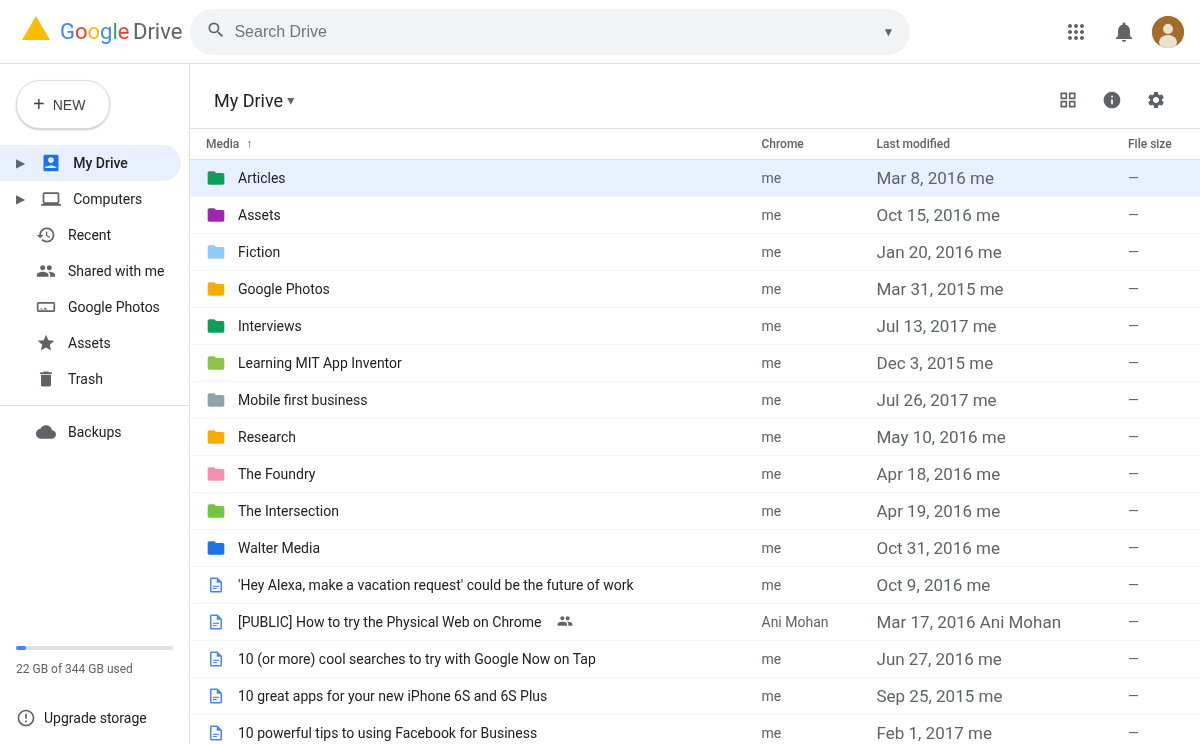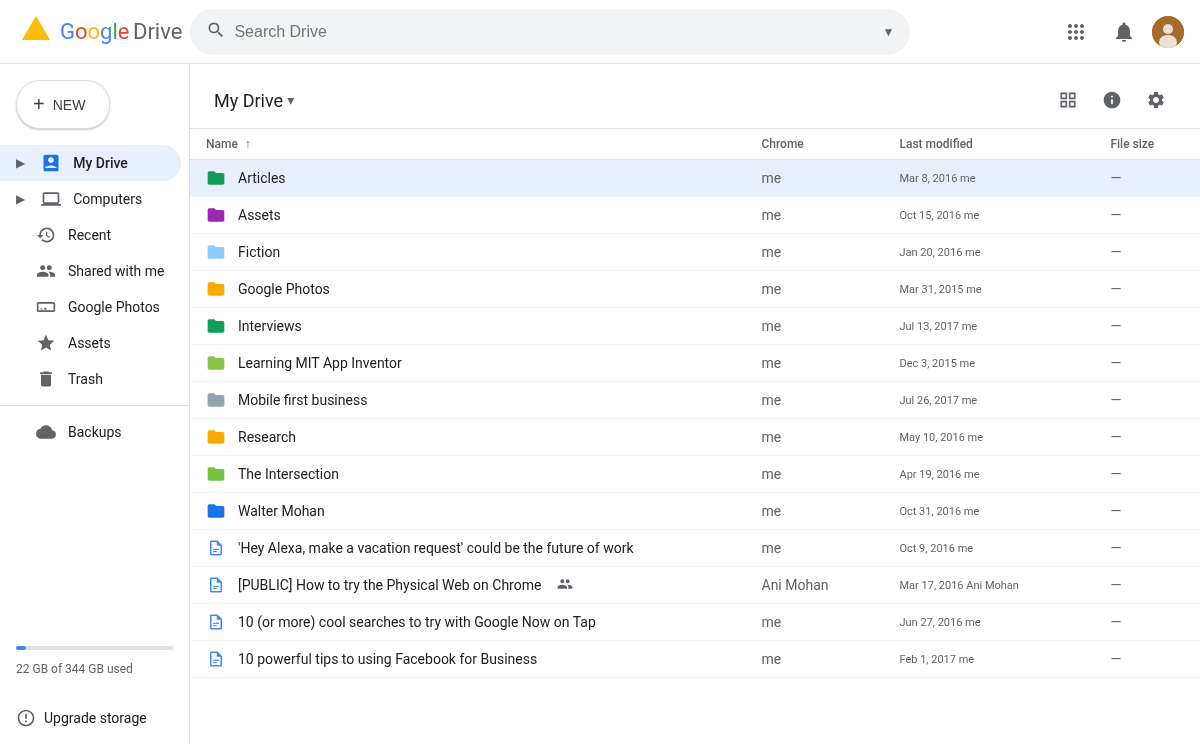--- a/index.html
+++ b/index.html
@@ -43,21 +43,21 @@
     
     .table-container { flex: 1; overflow-y: auto; }
     table { width: 100%; border-collapse: collapse; }
     thead th { position: sticky; top: 0; background: #fff; text-align: left; padding: 8px 16px; font-size: 12px; font-weight: 500; color: #5f6368; border-bottom: 1px solid #e0e0e0; white-space: nowrap; z-index: 1; }
     tbody tr { border-bottom: 1px solid #f1f3f4; cursor: pointer; margin-top: 27px; }
     tbody tr.selected { background: #e8f0fe; }
     tbody td { padding: 8px 16px; font-size: 14px; color: #202124; white-space: nowrap; }
     .name-cell { display: flex; align-items: center; gap: 12px; }
     .file-icon { width: 20px; height: 20px; display: flex; align-items: center; justify-content: center; }
     .owner-cell { color: #5f6368; font-size: 14px; }
-    .modified-cell { color: #5f6368; font-size: 11px; }
+    .modified-cell { color: #5f6368; font-size: 17px; }
     .size-cell { color: #5f6368; font-size: 14px; }
     .sort-arrow { font-size: 12px; margin-left: 4px; }
     .shared-icon { font-size: 14px; margin-left: 4px; }
   </style>
 </head>
 <body>
 
 <div class="topbar">
   <div class="logo">
     <svg width="40" height="40" viewBox="0 0 40 40">
@@ -226,21 +226,21 @@
             </svg>
         </div>
       </div>
     </div>
 
     <div class="table-container">
       <table>
         <thead>
           <tr>
             <th style="width:55%;">
-              <span>Name</span>
+              <span>Media</span>
               <span class="sort-arrow">↑</span>
             </th>
             <th>
               <span>Chrome</span>
             </th>
             <th>
               <span>Last modified</span>
             </th>
             <th>
               <span>File size</span>
@@ -357,39 +357,53 @@
       <span>Research</span>
 
     </td>
     <td class="owner-cell">me</td>
     <td class="modified-cell">May 10, 2016 me</td>
     <td class="size-cell">—</td>
   </tr>
             <tr>
     <td class="name-cell">
       <span class="file-icon">
+      <svg width="20" height="20" viewBox="0 0 24 24" fill="#f48fb1">
+        <path d="M10 4H4c-1.1 0-1.99.9-1.99 2L2 18c0 1.1.9 2 2 2h16c1.1 0 2-.9 2-2V8c0-1.1-.9-2-2-2h-8l-2-2z"></path>
+      </svg>
+    </span>
+      <span>The Foundry</span>
+
+    </td>
+    <td class="owner-cell">me</td>
+    <td class="modified-cell">Apr 18, 2016 me</td>
+    <td class="size-cell">—</td>
+  </tr>
+            <tr>
+    <td class="name-cell">
+      <span class="file-icon">
       <svg width="20" height="20" viewBox="0 0 24 24" fill="#76c442">
         <path d="M10 4H4c-1.1 0-1.99.9-1.99 2L2 18c0 1.1.9 2 2 2h16c1.1 0 2-.9 2-2V8c0-1.1-.9-2-2-2h-8l-2-2z"></path>
       </svg>
     </span>
       <span>The Intersection</span>
 
     </td>
     <td class="owner-cell">me</td>
     <td class="modified-cell">Apr 19, 2016 me</td>
     <td class="size-cell">—</td>
   </tr>
             <tr>
     <td class="name-cell">
       <span class="file-icon">
       <svg width="20" height="20" viewBox="0 0 24 24" fill="#1a73e8">
         <path d="M10 4H4c-1.1 0-1.99.9-1.99 2L2 18c0 1.1.9 2 2 2h16c1.1 0 2-.9 2-2V8c0-1.1-.9-2-2-2h-8l-2-2z"></path>
       </svg>
     </span>
-      <span>Walter Mohan</span>
+      <span>Walter Media</span>
 
     </td>
     <td class="owner-cell">me</td>
     <td class="modified-cell">Oct 31, 2016 me</td>
     <td class="size-cell">—</td>
   </tr>
             <tr>
     <td class="name-cell">
       <span class="file-icon">
       <svg width="18" height="22" viewBox="0 0 24 24" fill="#4285f4">
@@ -443,20 +457,36 @@
   </tr>
             <tr>
     <td class="name-cell">
       <span class="file-icon">
       <svg width="18" height="22" viewBox="0 0 24 24" fill="#4285f4">
         <path d="M14 2H6c-1.1 0-1.99.9-1.99 2L4 20c0 1.1.89 2 1.99 2H18c1.1 0 2-.9 2-2V8l-6-6zM6 20V4h7v5h5v11H6z"></path>
         <rect x="8" y="13" width="8" height="1.5" fill="#4285f4"></rect>
         <rect x="8" y="16" width="5" height="1.5" fill="#4285f4"></rect>
       </svg>
     </span>
+      <span>10 great apps for your new iPhone 6S and 6S Plus</span>
+
+    </td>
+    <td class="owner-cell">me</td>
+    <td class="modified-cell">Sep 25, 2015 me</td>
+    <td class="size-cell">—</td>
+  </tr>
+            <tr>
+    <td class="name-cell">
+      <span class="file-icon">
+      <svg width="18" height="22" viewBox="0 0 24 24" fill="#4285f4">
+        <path d="M14 2H6c-1.1 0-1.99.9-1.99 2L4 20c0 1.1.89 2 1.99 2H18c1.1 0 2-.9 2-2V8l-6-6zM6 20V4h7v5h5v11H6z"></path>
+        <rect x="8" y="13" width="8" height="1.5" fill="#4285f4"></rect>
+        <rect x="8" y="16" width="5" height="1.5" fill="#4285f4"></rect>
+      </svg>
+    </span>
       <span>10 powerful tips to using Facebook for Business</span>
 
     </td>
     <td class="owner-cell">me</td>
     <td class="modified-cell">Feb 1, 2017 me</td>
     <td class="size-cell">—</td>
   </tr>
           </tbody>
       </table>
     </div>

